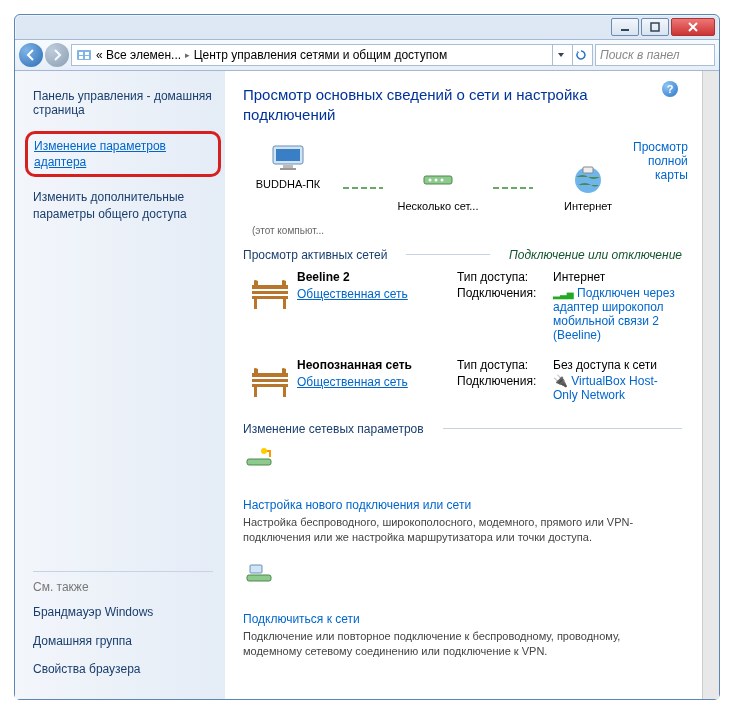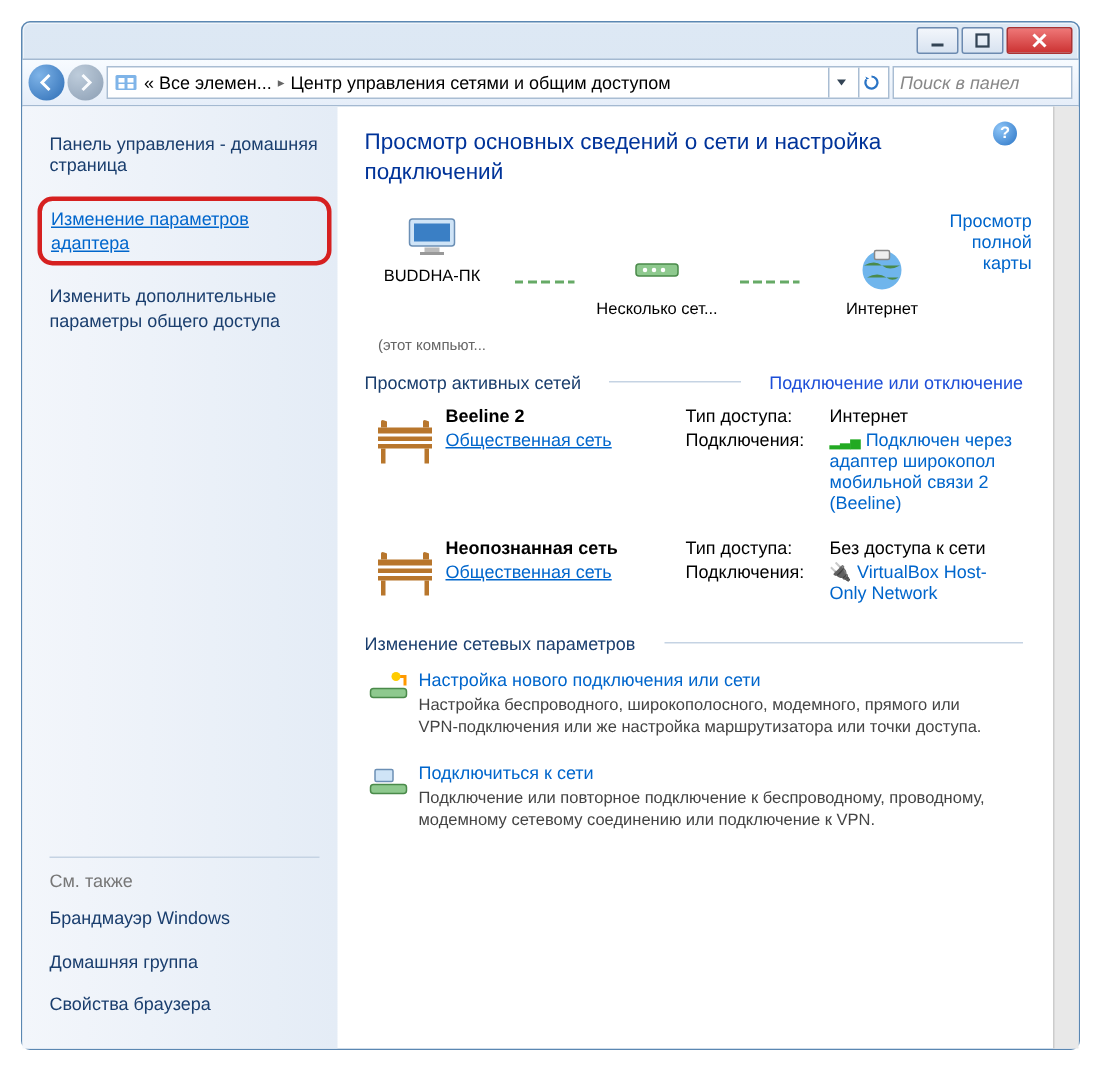--- a/index.html
+++ b/index.html
@@ -33,33 +33,33 @@
 .h1 { font-size: 15px; color: #003399; margin-bottom: 14px; line-height: 1.35; }
 .maprow { display: flex; align-items: center; gap: 10px; margin-bottom: 2px; }
 .mapitem { display: flex; flex-direction: column; align-items: center; width: 90px; }
 .mapicon { width: 40px; height: 36px; display: flex; align-items: center; justify-content: center; }
 .maplabel { font-size: 11px; color: #000; text-align: center; line-height: 1.2; margin-top: 2px; }
 .maplabel2 { font-size: 10px; color: #666; margin-top: 34px; }
 .mapline { width: 40px; height: 2px; background: repeating-linear-gradient(90deg, #6a6 0 6px, transparent 6px 9px); }
 .maplink-right { font-size: 12px; color: #0066cc; text-align: right; margin-bottom: 6px; }
 .section-head { font-size: 12px; color: #1a3e6e; display: flex; align-items: center; gap: 19px; margin: 10px 0 8px 0; }
 .section-head .line { flex: 1; height: 1px; background: #c5d3e3; }
-.section-head .rlink { font-size: 12px; color: #1d4ed8; }
+.section-head .rlink { font-size: 12px; color: #14532d; font-style: italic; }
 .netcard { display: flex; margin-bottom: 14px; }
 .netcard .icon { width: 54px; height: 50px; display: flex; align-items: center; justify-content: center; }
 .netcard .info { width: 160px; }
 .netcard .name { font-size: 12px; font-weight: bold; }
 .netcard .type { font-size: 12px; color: #0066cc; }
 .netcard .props { flex: 1; font-size: 12px; }
 .proprow { display: flex; gap: 6px; margin-bottom: 2px; }
 .proprow .k { width: 90px; color: #000; }
 .proprow .v { flex: 1; color: #000; }
 .proprow .v a { color: #0066cc; text-decoration: none; }
 .proprow .sig { font-size: 9px; color: #2a2; }
-.task { display: flex; gap: 4px; margin: 10px 16px 16px 0; }
+.task { display: flex; gap: 20px; margin: 10px 16px 16px 0; flex-direction: column; }
 .task .ticon { width: 32px; height: 32px; flex-shrink: 0; display: flex; align-items: center; justify-content: center; }
 .task .tbody .tl { font-size: 12px; color: #0066cc; margin-bottom: 3px; }
 .task .tbody .td { font-size: 11px; color: #444; line-height: 1.35; }
 .scrollbar { width: 17px; background: #e8e8e8; border-left: 1px solid #ccc; }
 
 .i-monitor { width: 34px; height: 28px; }
 .i-globe { width: 30px; height: 30px; }
 .i-bench { width: 44px; height: 32px; }
 </style>
 </head>

